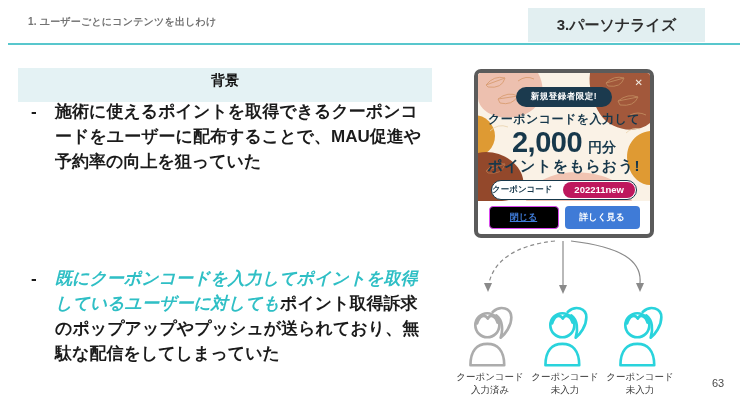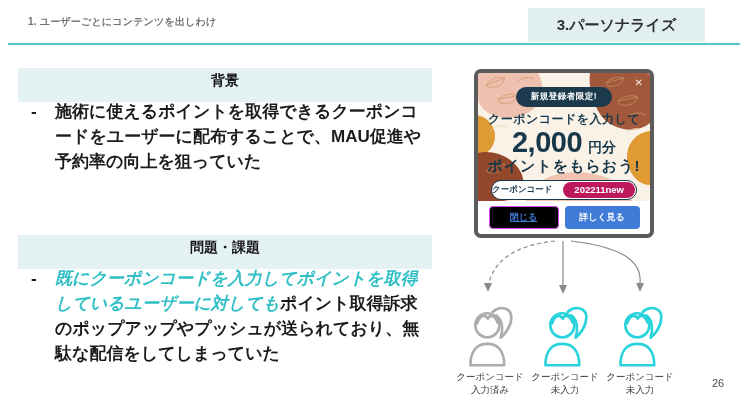--- a/index.html
+++ b/index.html
@@ -82,21 +82,20 @@
   <div class="page-title">1.  ユーザーごとにコンテンツを出しわけ</div>
   <div class="tag-box">3.パーソナライズ</div>
   <div class="top-rule"></div>
 
   <div class="sec-head bg">背景</div>
   <div class="bullet b1">
     <span class="dash">-</span>
     <p>施術に使えるポイントを取得できるクーポンコードをユーザーに配布することで、MAU促進や予約率の向上を狙っていた</p>
   </div>
 
-  <div class="sec-head prob">問題・課題</div>
   <div class="bullet b2">
     <span class="dash">-</span>
     <p><span class="hl">既にクーポンコードを入力してポイントを取得しているユーザーに対しても</span><span>ポイント取得訴求のポップアップやプッシュが送られており、無駄な配信をしてしまっていた</span></p>
   </div>
 
   <div class="phone">
     <div class="promo">
       <svg class="promo-bg" viewBox="0 0 172 128" preserveAspectRatio="none">
         <rect width="172" height="128" fill="#FAF2E6"></rect>
 
@@ -205,14 +204,14 @@
       <circle cx="27" cy="25" r="13.5"></circle>
       <path d="M15.5,23 C18,14 24,12 27.5,17.5 C30,12.5 36,14 38.5,22"></path>
       <path d="M8,70 C8,53 16,46 27,46 C38,46 46,53 46,70 Z"></path>
     </svg>
     <div class="user-label">
       <div>クーポンコード</div>
         <div>未入力</div>
     </div>
   </div>
 
-  <div class="page-num">26</div>
+  <div class="page-num">63</div>
 </div>
 
 </body></html>

